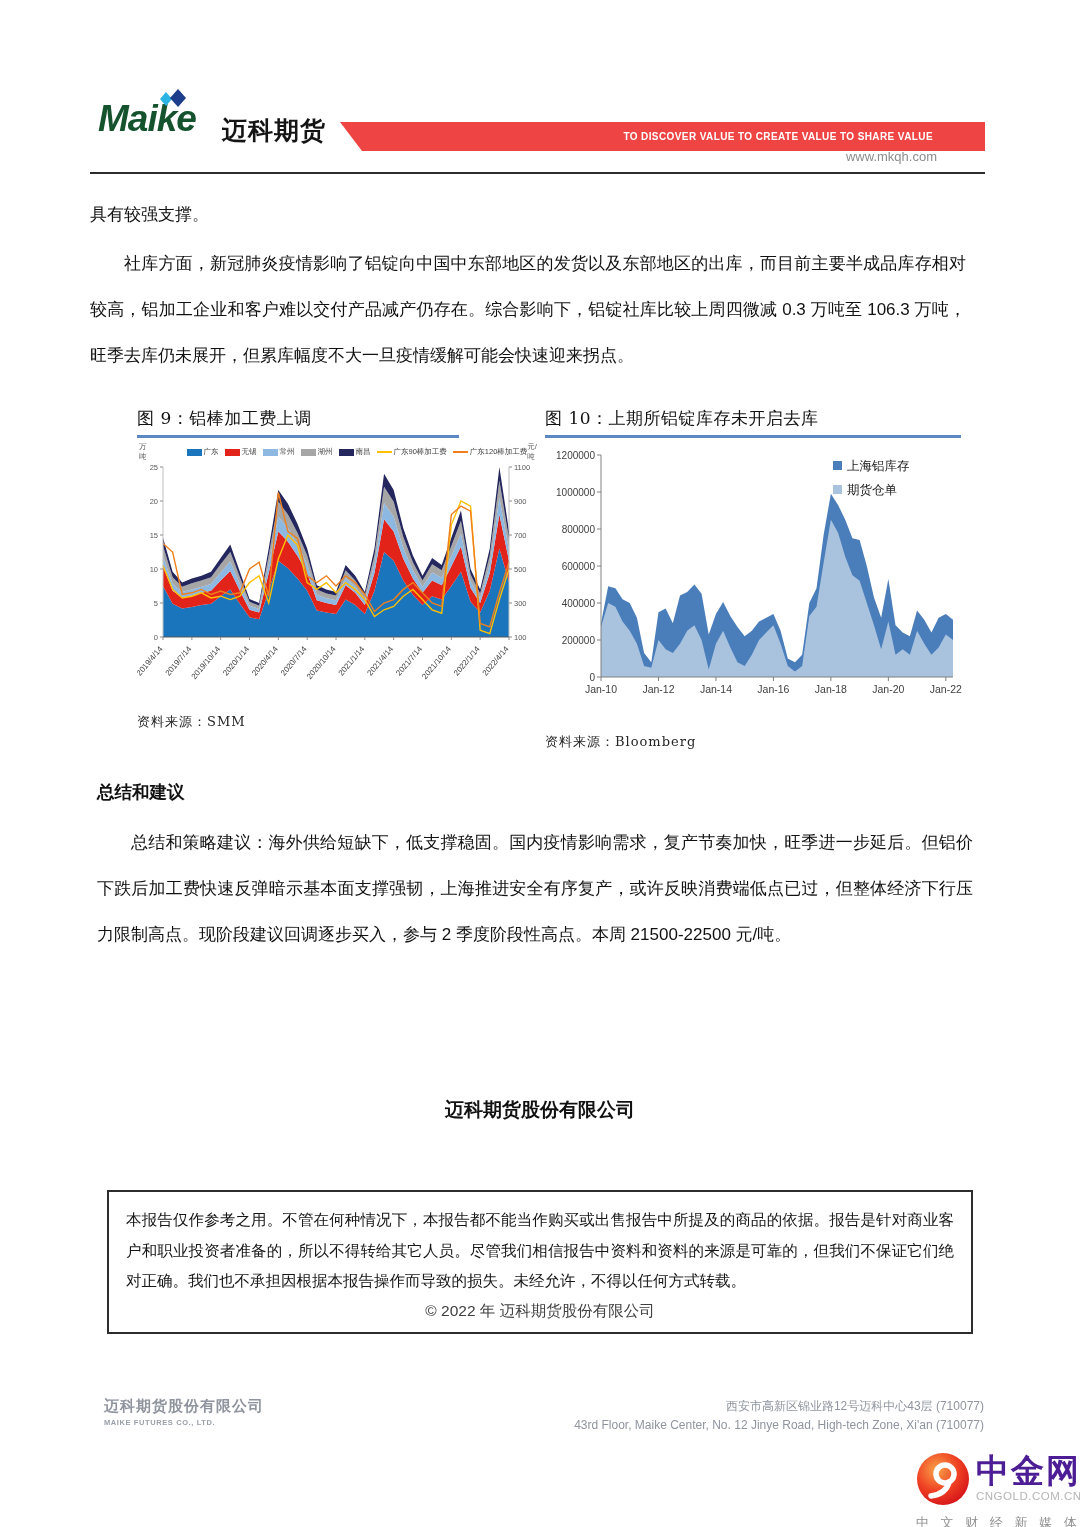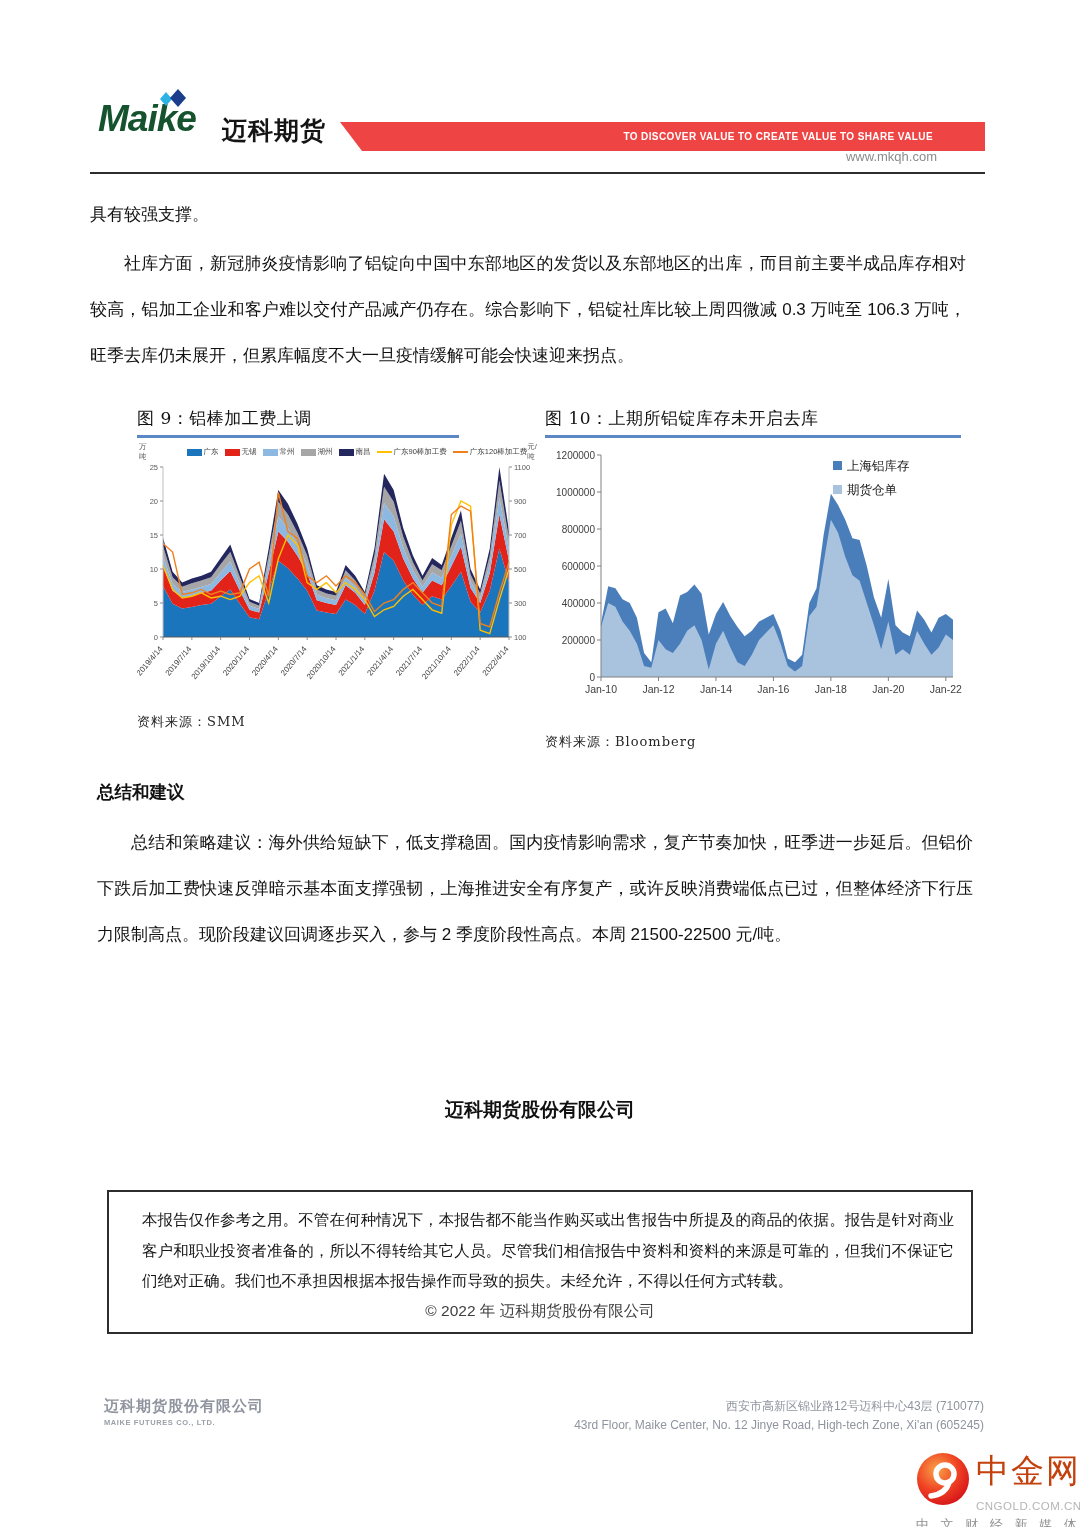--- a/index.html
+++ b/index.html
@@ -49,34 +49,34 @@
   
   .summary { position:absolute; left:97px; top:780px; width:876px; }
   .summary h3 { font-size:17.5px; font-weight:700; color:#111111; }
   .summary p { margin-top:16px; font-size:17px; line-height:46px; text-indent:2em;
                text-align:justify; color:#111111; }
   
   .company-line { position:absolute; left:0; top:1097px; width:1080px; text-align:center;
                   font-size:19px; font-weight:700; color:#111111; }
   .disclaimer { position:absolute; left:107px; top:1190px; width:866px;
                 border:2px solid #2d2d2d; padding:13px 17px 10px 17px; }
-  .disclaimer .dtext { font-size:15.5px; line-height:30.5px; text-align:justify; color:#161616;margin-left:16px; }
+  .disclaimer .dtext { font-size:15.5px; line-height:30.5px; text-align:justify; color:#161616; }
   .disclaimer .dcopy { font-size:15.5px; text-align:center; margin-top:4px; color:#404040; }
   
   .footer { position:absolute; left:104px; top:1397px; width:880px; }
   .f-left { float:left; }
   .f-cn { font-size:15px; font-weight:700; color:#8f949e; letter-spacing:1px; }
   .f-en { font-size:7.5px; font-weight:700; color:#9aa0a8; letter-spacing:0.6px; margin-top:2px; }
   .f-right { float:right; text-align:right; color:#8f949e; font-size:12px; line-height:19px; }
   
   .watermark { position:absolute; right:14px; top:1452px; width:150px; }
   .wm-row { display:flex; align-items:flex-start; gap:6px; }
   .wm-texts { padding-top:4px; }
-  .wm-name { font-size:33px; font-weight:400; color:#c2410c; letter-spacing:2px; line-height:30px; }
-  .wm-domain { font-size:11.5px; color:#b5b5b5; letter-spacing:0.5px; margin-top:14px; }
+  .wm-name { font-size:33px; font-weight:700; color:#4c1d95; letter-spacing:2px; line-height:30px; }
+  .wm-domain { font-size:11.5px; color:#b5b5b5; letter-spacing:0.5px; margin-top:4px; }
   .wm-tagline { font-size:13px; color:#8f8f8f; letter-spacing:4px; margin-top:4px; white-space:nowrap; }
   svg text { font-family:"Liberation Sans", sans-serif; }
 </style>
 </head>
 <body>
 
 <div class="page">
 
   <div class="header">
     <div class="logo">
@@ -261,21 +261,21 @@
     <div class="dcopy">© 2022 年  迈科期货股份有限公司</div>
   </div>
 
   <div class="footer">
     <div class="f-left">
       <div class="f-cn">迈科期货股份有限公司</div>
       <div class="f-en">MAIKE FUTURES CO., LTD.</div>
     </div>
     <div class="f-right">
       <div>西安市高新区锦业路12号迈科中心43层 (710077)</div>
-      <div>43rd Floor, Maike Center, No. 12 Jinye Road, High-tech Zone, Xi'an (605245)</div>
+      <div>43rd Floor, Maike Center, No. 12 Jinye Road, High-tech Zone, Xi'an (710077)</div>
     </div>
   </div>
 
   <div class="watermark">
     <div class="wm-row">
       <span>
         <svg width="54" height="54" viewBox="0 0 54 54">
           <defs>
             <radialGradient id="wmgrad" cx="38%" cy="32%" r="75%">
               <stop offset="0%" stop-color="#f9a348"></stop>

